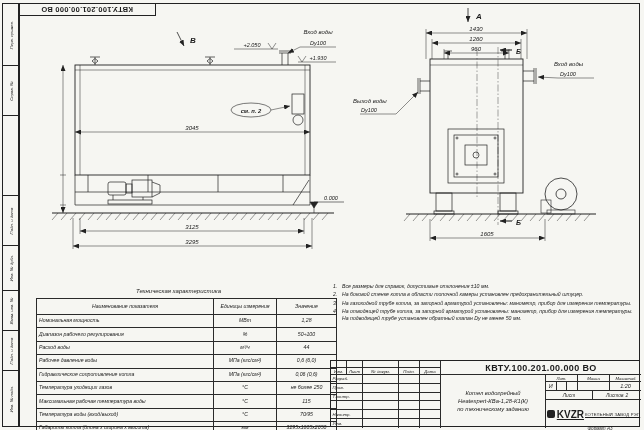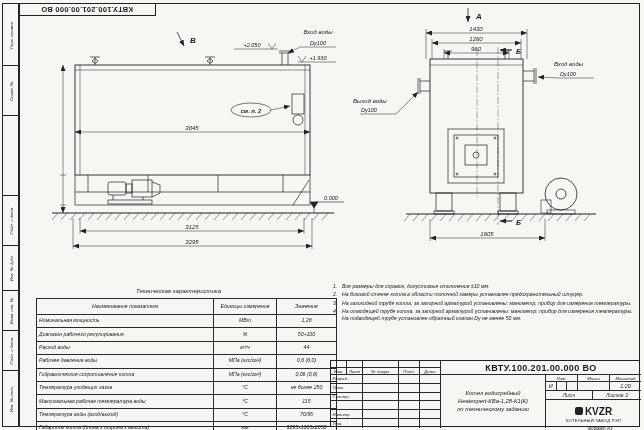--- a/index.html
+++ b/index.html
@@ -24,21 +24,21 @@
   .tt table{border-collapse:collapse;table-layout:fixed;width:285px;}
   .tt td,.tt th{border:0.8px solid #2a2a2a;font-size:5.2px;font-style:italic;font-weight:normal;padding:0 2px;overflow:hidden;line-height:1.15;}
   .tt th{height:15px;text-align:center;}
   .tt td{height:12.4px;}
   .tt td.ctr{text-align:center;}
   .tb{left:330px;top:360px;width:310px;height:67px;border:1.4px solid #222;}
   .c{position:absolute;box-sizing:border-box;border-right:0.9px solid #2a2a2a;border-bottom:0.9px solid #2a2a2a;display:flex;align-items:center;justify-content:center;font-size:4.3px;font-style:italic;overflow:hidden;}
   .c.lbl{justify-content:flex-start;padding-left:1.5px;}
   .docnum{font-size:9px;font-weight:bold;font-style:normal;letter-spacing:.4px;}
   .namecell{flex-direction:column;gap:1.5px;font-size:5.8px;text-align:center;line-height:1.1;}
-  .logocell{flex-direction:column;gap:1px;border-right:none;border-bottom:none;}
+  .logocell{flex-direction:row;gap:1px;border-right:none;border-bottom:none;text-decoration:underline;}
   .logorow{display:flex;align-items:center;gap:2px;font-size:10px;font-weight:bold;font-style:normal;}
   .logomark{width:8px;height:8px;background:#222;border-radius:2px;display:inline-block;}
   .coname{font-size:4.2px;letter-spacing:.2px;font-style:normal;}
   .fmt{left:560px;top:425.5px;width:80px;text-align:center;font-size:4.6px;font-style:italic;}
 </style>
 </head>
 <body>
 
 <div class="sheet">
 

